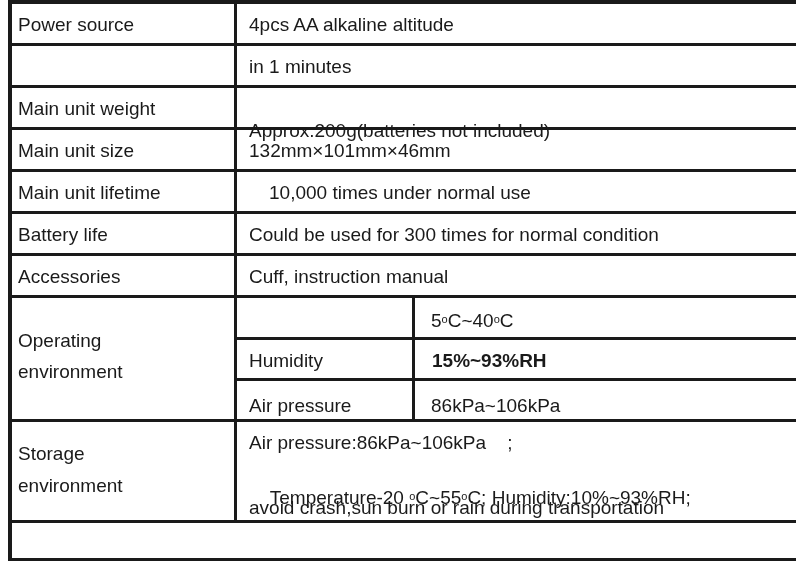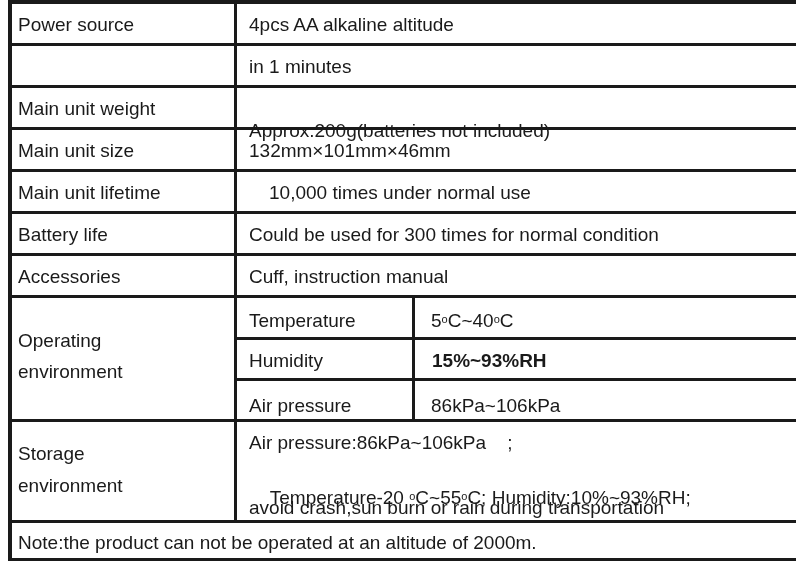--- a/index.html
+++ b/index.html
@@ -49,34 +49,32 @@
 
   <div class="cell" style="left:10px;top:224px;">Battery life</div>
   <div class="cell" style="left:241px;top:224px;">Could be used for 300 times for normal condition</div>
 
   <div class="cell" style="left:241px;top:266px;">Cuff, instruction manual</div>
   <div class="cell" style="left:10px;top:266px;">Accessories</div>
 
   <div class="cell" style="left:10px;top:330px;">Operating</div>
   <div class="cell" style="left:10px;top:361px;">environment</div>
 
-  <div class="cell" style="left:241px;top:310px;">Temperature</div>
   <div class="cell" style="left:423px;top:310px;">
     <span>5</span><sup>o</sup><span>C~40</span><sup>o</sup><span>C</span>
   </div>
 
   <div class="cell" style="left:241px;top:350px;">Humidity</div>
   <div class="cell" style="left:424px;top:350px;font-weight:bold;">15%~93%RH</div>
 
   <div class="cell" style="left:241px;top:395px;">Air pressure</div>
   <div class="cell" style="left:423px;top:395px;">86kPa~106kPa</div>
 
   <div class="cell" style="left:10px;top:443px;">Storage</div>
   <div class="cell" style="left:10px;top:475px;">environment</div>
 
   <div class="cell" style="left:241px;top:432px;white-space:pre;">Air pressure:86kPa~106kPa    ;</div>
   <div class="cell" style="left:241px;top:465px;white-space:pre;">
     <span>Temperature-20 </span><sup>o</sup><span>C~55</span><sup>o</sup><span>C; Humidity:10%~93%RH;</span>
   </div>
   <div class="cell" style="left:241px;top:497px;">avoid crash,sun burn or rain during transportation</div>
 
-  <div class="cell" style="left:10px;top:532px;">Note:the product can not be operated at an altitude of 2000m.</div>
 </div>
 
 </body></html>

